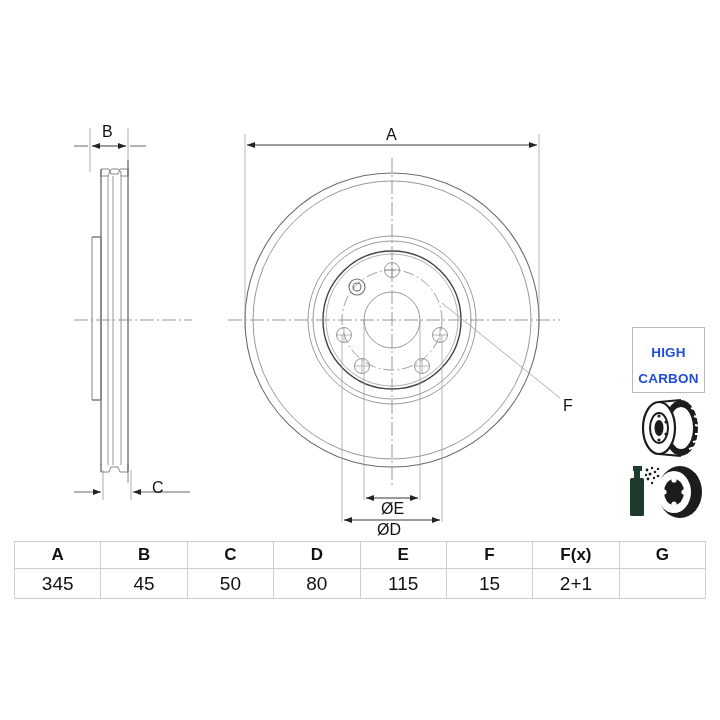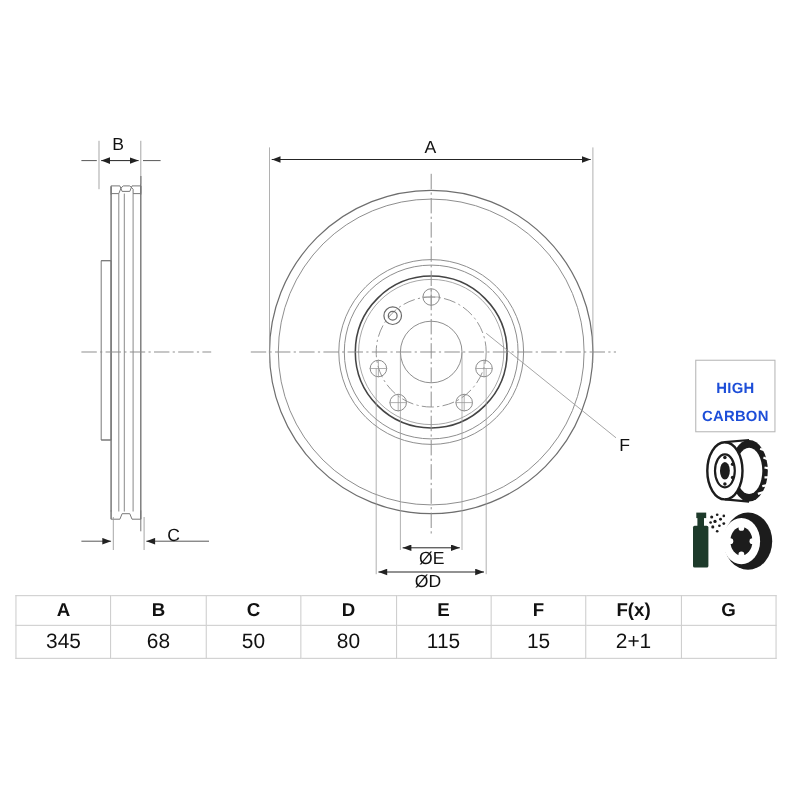--- a/index.html
+++ b/index.html
@@ -310,21 +310,21 @@
         <td>B</td>
         <td>C</td>
         <td>D</td>
         <td>E</td>
         <td>F</td>
         <td>F(x)</td>
         <td>G</td>
       </tr>
       <tr class="value-row">
         <td>345</td>
-        <td>68</td>
+        <td>45</td>
         <td>50</td>
         <td>80</td>
         <td>115</td>
         <td>15</td>
         <td>2+1</td>
         <td></td>
       </tr>
     </tbody>
   </table>
 

